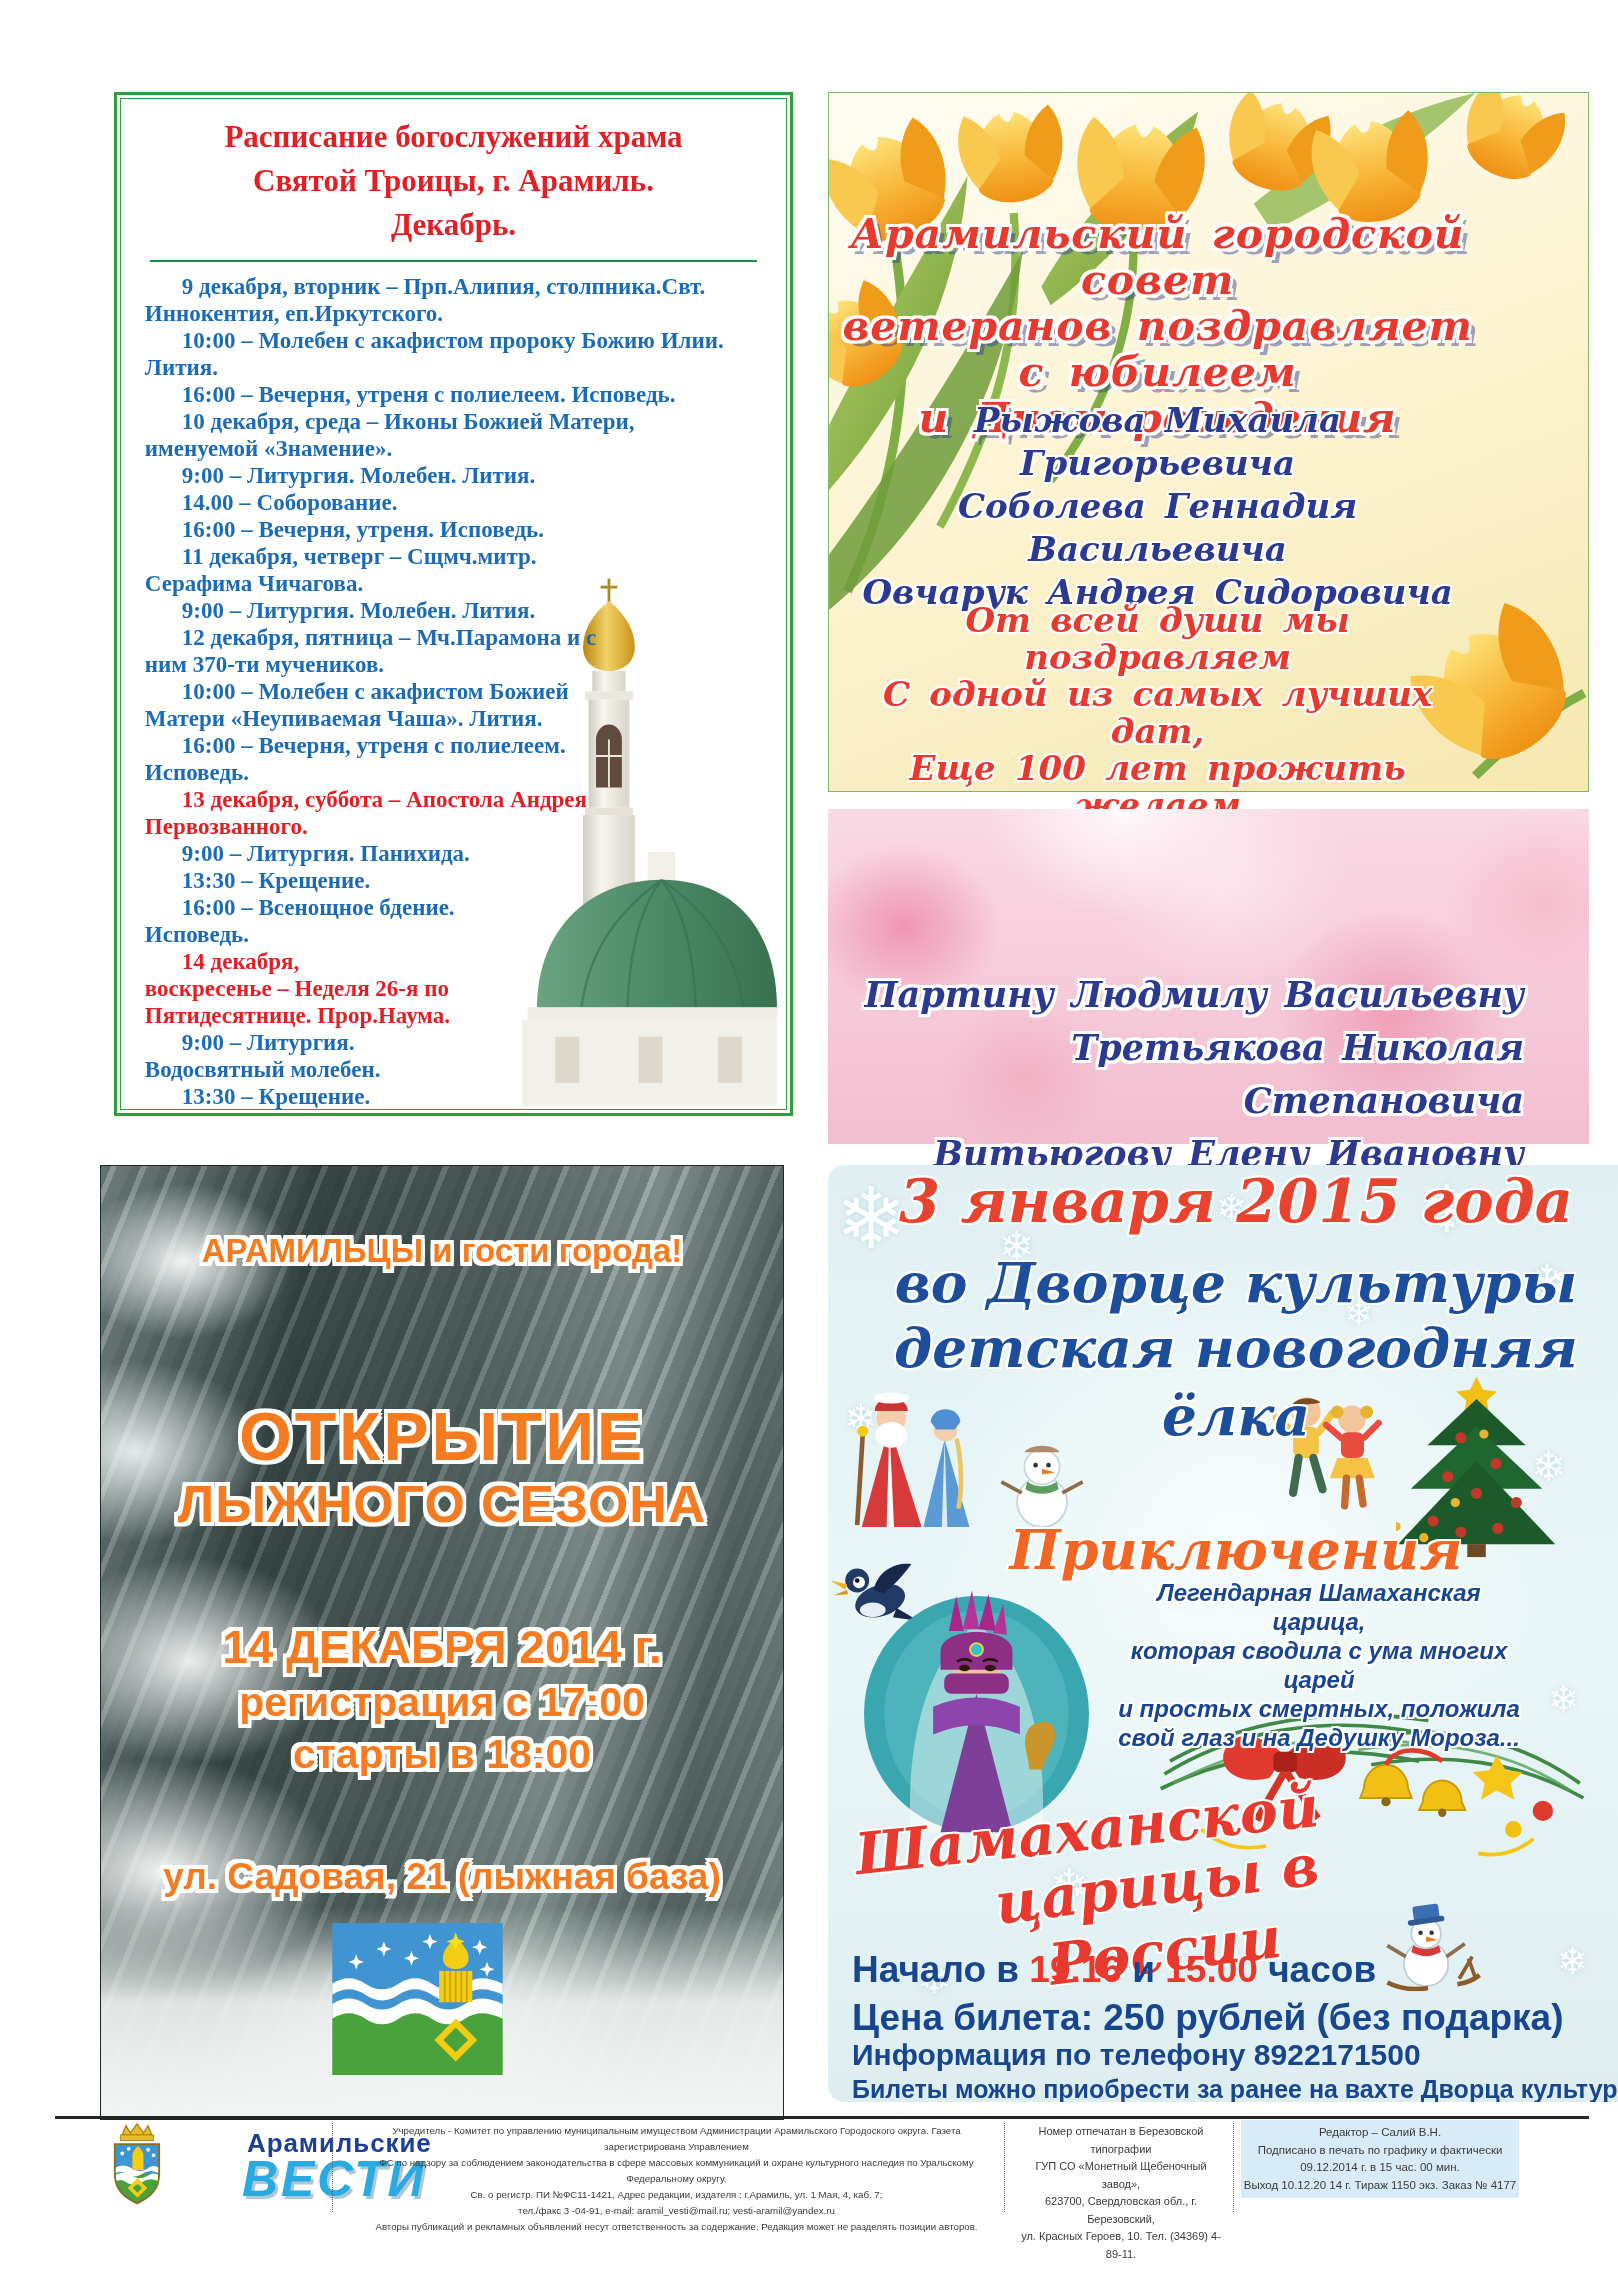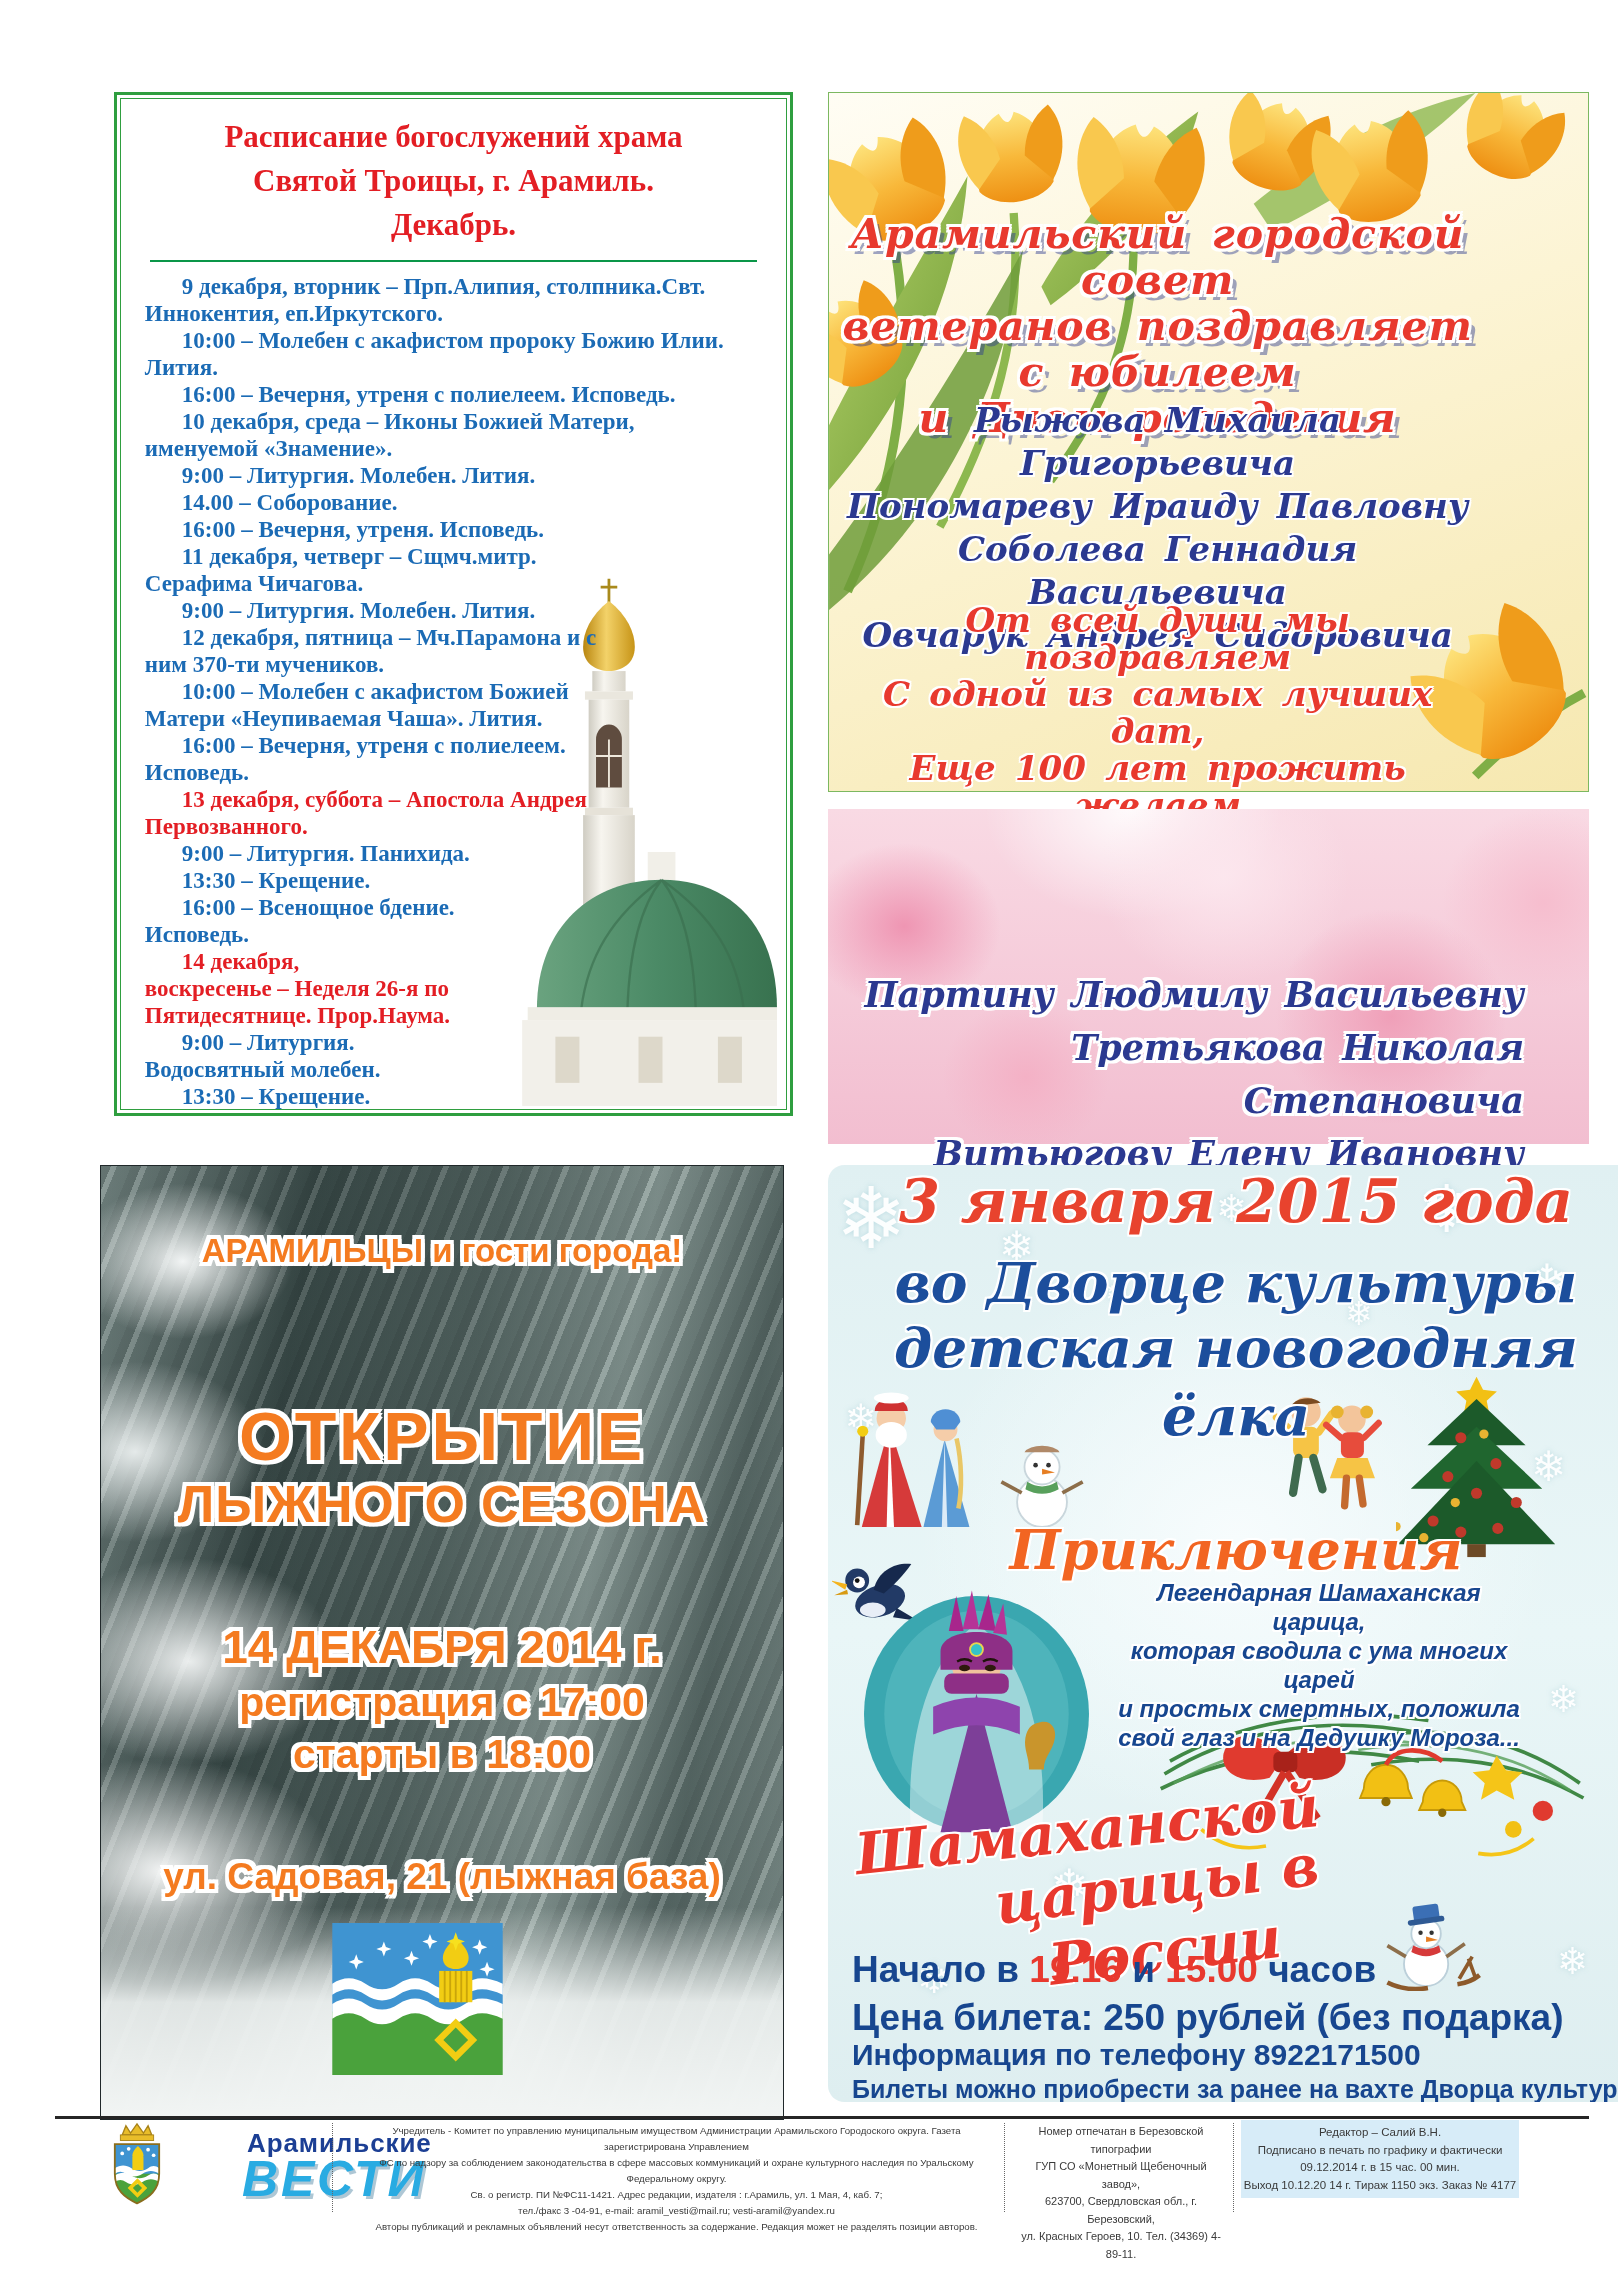--- a/index.html
+++ b/index.html
@@ -234,21 +234,20 @@
       <path d="M700,740 C740,700 780,670 818,650" stroke="#7fae46" stroke-width="10" fill="none"></path>
       <use href="#tulip" transform="translate(765,700) scale(1.9) rotate(-38)"></use>
     </svg>
     <div class="vets-text vets-title script">
       <div>Арамильский городской совет</div>
       <div>ветеранов поздравляет с юбилеем</div>
       <div>и Днем рождения</div>
     </div>
     <div class="vets-text vets-names script ow2">
       <div>Рыжова Михаила Григорьевича</div>
-      <div>Пономареву Ираиду Павловну</div>
       <div>Соболева Геннадия Васильевича</div>
       <div>Овчарук Андрея Сидоровича</div>
     </div>
     <div class="vets-text vets-poem script ow2">
       <div>От всей души мы поздравляем</div>
       <div>С одной из самых лучших дат,</div>
       <div>Еще 100 лет прожить желаем</div>
       <div>Не зная горя и утрат !</div>
     </div>
   </section>

